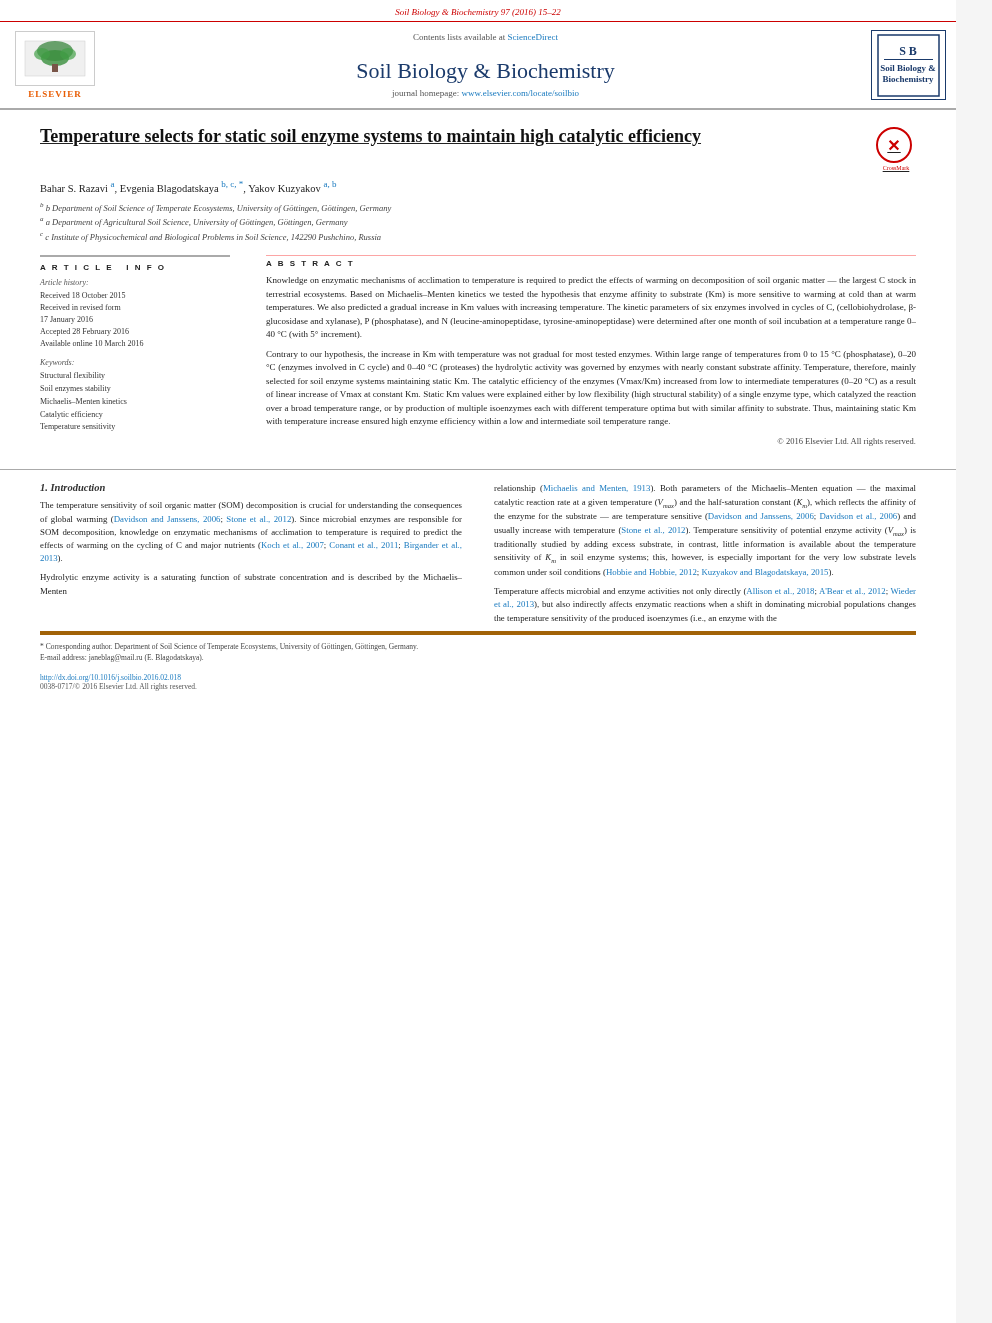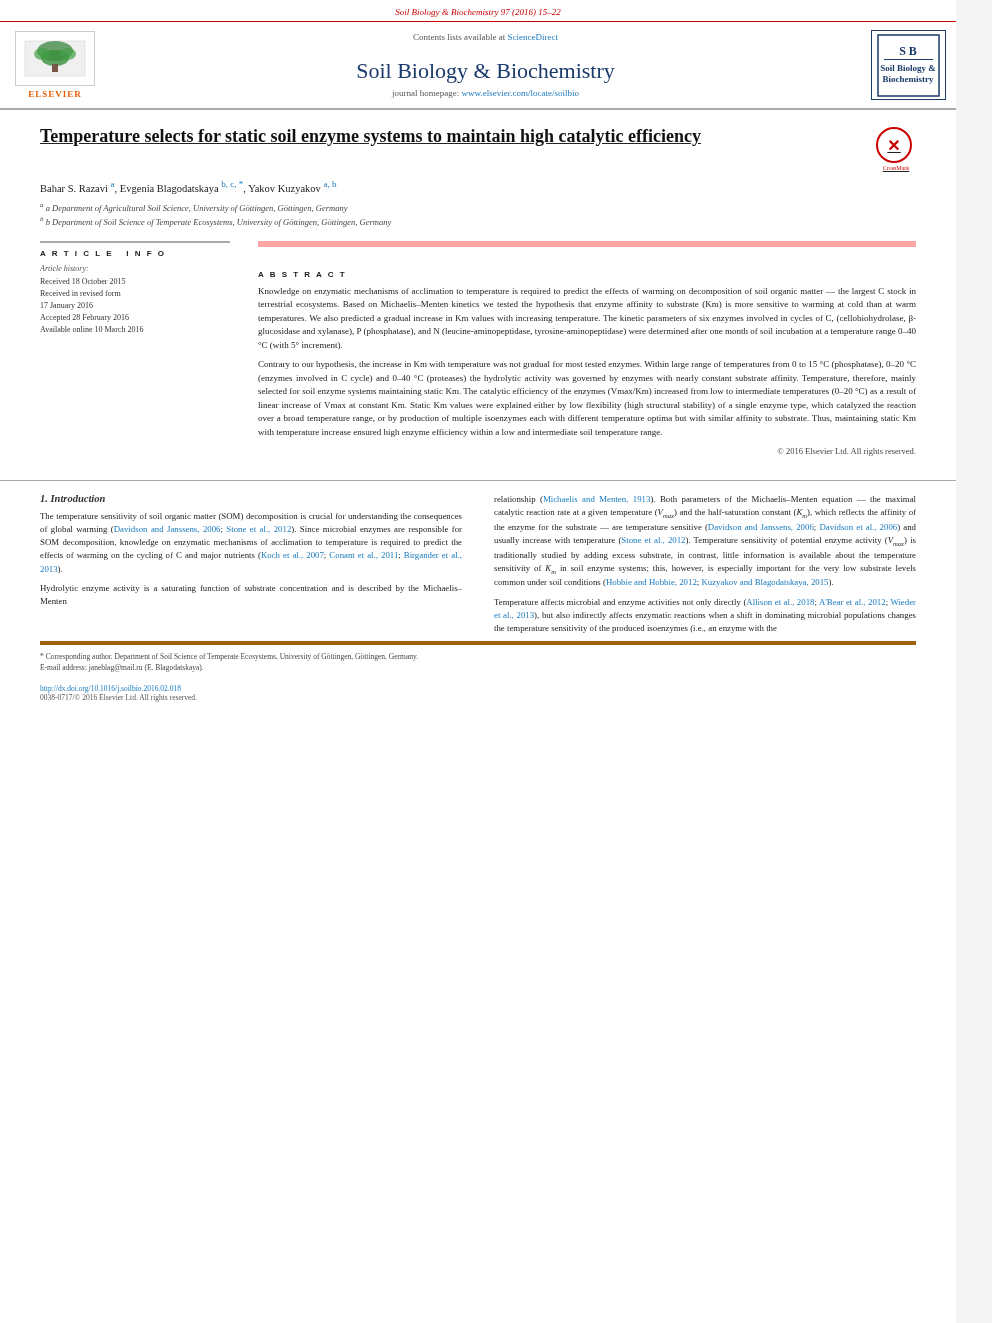--- a/index.html
+++ b/index.html
@@ -155,33 +155,33 @@
       font-style: italic;
       margin-bottom: 12px;
       line-height: 1.5;
     }
     .affiliations sup {
       font-size: 7px;
     }
     
     .two-col {
       display: flex;
-      gap: 28px;
+      gap: 36px;
       margin-top: 8px;
     }
     .col-left {
       width: 190px;
       flex-shrink: 0;
       border-top: 2px solid #aaa;
       padding-top: 6px;
     }
     .col-right {
       flex: 1;
-      border-top: 6px solid #fca5a5;
-      padding-top: 23px;
+      border-top: 1px solid #fca5a5;
+      padding-top: 3px;
     }
     .section-label {
       font-size: 8px;
       letter-spacing: 2px;
       color: #222;
       font-weight: bold;
       text-transform: uppercase;
       margin-bottom: 6px;
       font-family: Arial, sans-serif;
     }
@@ -333,38 +333,47 @@
       </div>
     </div>
 
     <div class="authors">
       Bahar S. Razavi <sup>a</sup>,
       Evgenia Blagodatskaya <sup>b, c, *</sup>,
       Yakov Kuzyakov <sup>a, b</sup>
     </div>
 
     <div class="affiliations">
+      <div><sup>b</sup> <span>b Department of Soil Science of Temperate Ecosystems, University of Göttingen, Göttingen, Germany</span></div>
       <div><sup>a</sup> <span>a Department of Agricultural Soil Science, University of Göttingen, Göttingen, Germany</span></div>
-      <div><sup>b</sup> <span>b Department of Soil Science of Temperate Ecosystems, University of Göttingen, Göttingen, Germany</span></div>
+      <div><sup>c</sup> <span>c Institute of Physicochemical and Biological Problems in Soil Science, 142290 Pushchino, Russia</span></div>
     </div>
 
     <div class="two-col">
 
       <div class="col-left">
         <div class="section-label">A R T I C L E &nbsp; I N F O</div>
 
         <div class="article-info-group">
           <div class="ai-heading">Article history:</div>
           <div class="ai-item">Received 18 October 2015</div>
           <div class="ai-item">Received in revised form</div>
           <div class="ai-item">17 January 2016</div>
           <div class="ai-item">Accepted 28 February 2016</div>
           <div class="ai-item">Available online 10 March 2016</div>
         </div>
 
+        <div class="article-info-group">
+          <div class="keywords-heading">Keywords:</div>
+          <div class="keyword-item">Structural flexibility</div>
+          <div class="keyword-item">Soil enzymes stability</div>
+          <div class="keyword-item">Michaelis–Menten kinetics</div>
+          <div class="keyword-item">Catalytic efficiency</div>
+          <div class="keyword-item">Temperature sensitivity</div>
+        </div>
       </div>
 
       <div class="col-right">
         <div class="section-label">A B S T R A C T</div>
         <div class="abstract-text">
           <p>Knowledge on enzymatic mechanisms of acclimation to temperature is required to predict the effects of warming on decomposition of soil organic matter — the largest C stock in terrestrial ecosystems. Based on Michaelis–Menten kinetics we tested the hypothesis that enzyme affinity to substrate (Km) is more sensitive to warming at cold than at warm temperatures. We also predicted a gradual increase in Km values with increasing temperature. The kinetic parameters of six enzymes involved in cycles of C, (cellobiohydrolase, β-glucosidase and xylanase), P (phosphatase), and N (leucine-aminopeptidase, tyrosine-aminopeptidase) were determined after one month of soil incubation at a temperature range 0–40 °C (with 5° increment).</p>
           <p>Contrary to our hypothesis, the increase in Km with temperature was not gradual for most tested enzymes. Within large range of temperatures from 0 to 15 °C (phosphatase), 0–20 °C (enzymes involved in C cycle) and 0–40 °C (proteases) the hydrolytic activity was governed by enzymes with nearly constant substrate affinity. Temperature, therefore, mainly selected for soil enzyme systems maintaining static Km. The catalytic efficiency of the enzymes (Vmax/Km) increased from low to intermediate temperatures (0–20 °C) as a result of linear increase of Vmax at constant Km. Static Km values were explained either by low flexibility (high structural stability) of a single enzyme type, which catalyzed the reaction over a broad temperature range, or by production of multiple isoenzymes each with different temperature optima but with similar affinity to substrate. Thus, maintaining static Km with temperature increase ensured high enzyme efficiency within a low and intermediate soil temperature range.</p>
           <div class="copyright-line">© 2016 Elsevier Ltd. All rights reserved.</div>
         </div>
       </div>

